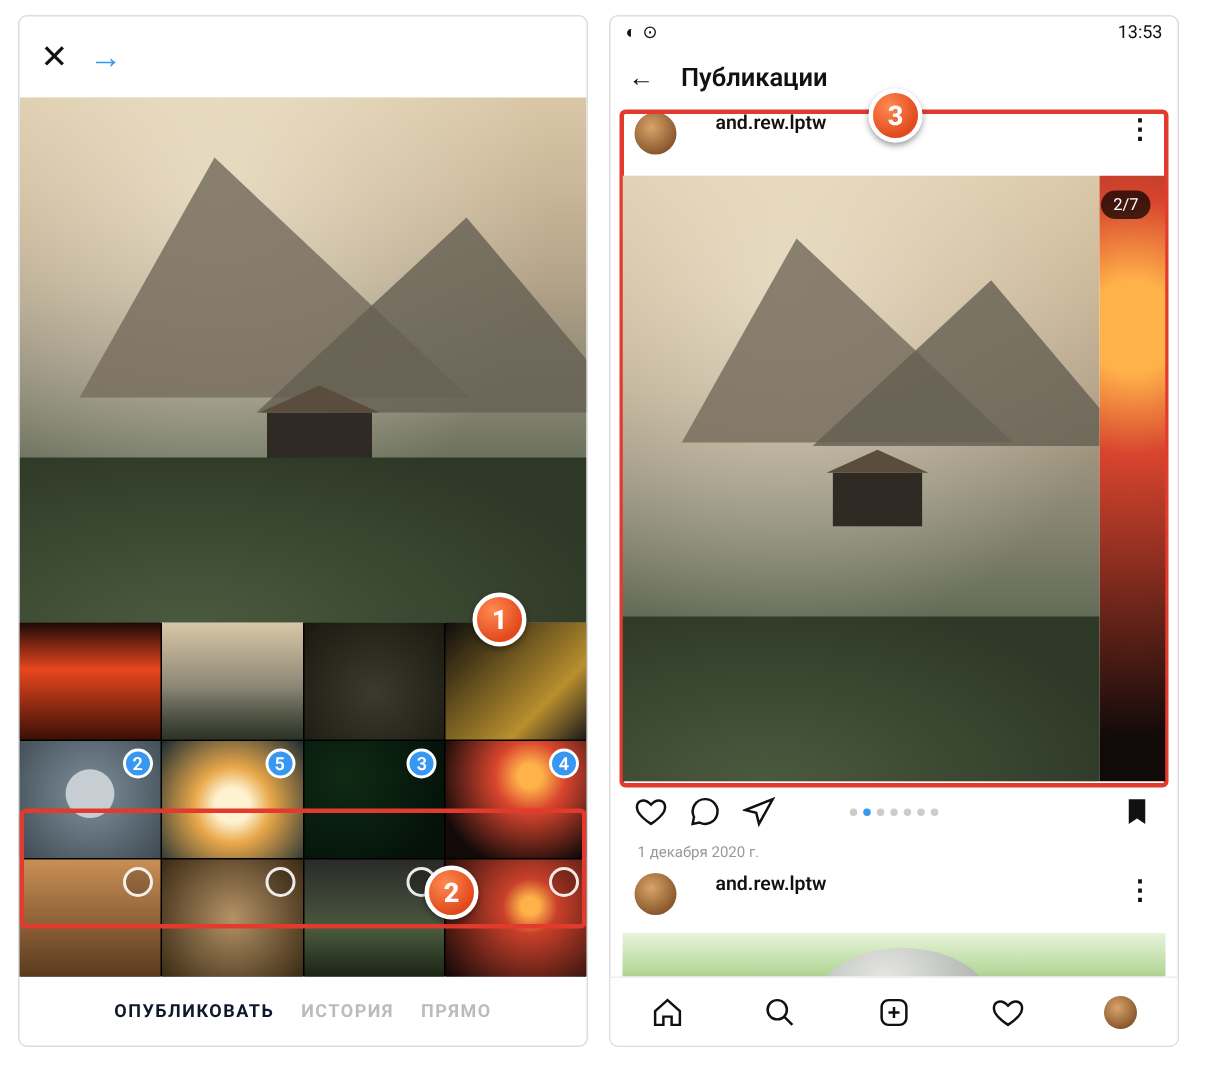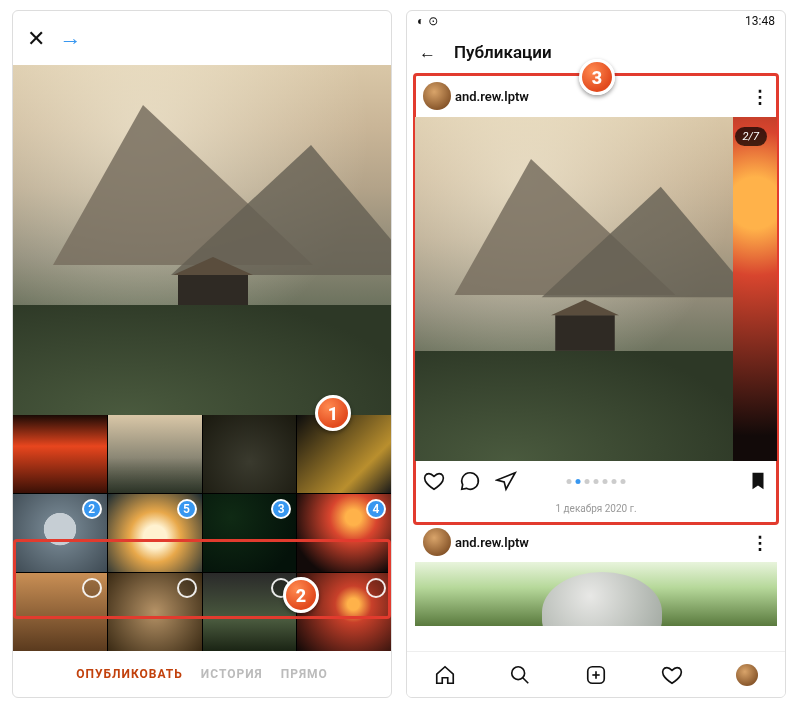--- a/index.html
+++ b/index.html
@@ -129,21 +129,21 @@
   .red-frame {
     position:absolute; border:3px solid #e23b2e; border-radius:4px;
     pointer-events:none;
   }
   .bottom-tabs {
     position:absolute; bottom:0; left:0; right:0; height:78px;
     display:flex; align-items:flex-end; justify-content:center;
     gap:18px; padding-bottom:16px;
     color:#bbb; font-size:12px; font-weight:700; letter-spacing:1px;
   }
-  .bottom-tabs .active { color:#c2410c; }
+  .bottom-tabs .active { color:#0f172a; }
 
   
   .callout {
     position:absolute; width:36px; height:36px; border-radius:50%;
     background: radial-gradient(circle at 35% 30%, #ff8a50, #e24a1e 70%);
     border:3px solid #fff; color:#fff; font-weight:800; font-size:18px;
     display:flex; align-items:center; justify-content:center;
     box-shadow: 0 2px 4px rgba(0,0,0,.4);
     z-index: 50;
   }
@@ -156,31 +156,31 @@
   .rp-status .left-ico { display:flex; gap:4px; }
   .rp-header {
     height: 42px; display:flex; align-items:center; padding:0 12px; gap:18px;
     font-size:17px; font-weight:600; color:#111;
   }
   .post-card {
     margin: 2px 8px 0 8px;
     position: relative;
   }
   .post-head {
-    height: 42px; display:flex; align-items:center; padding:0 8px; gap:4px;
+    height: 42px; display:flex; align-items:flex-start; padding:0 8px; gap:26px;
   }
   .avatar {
     width:28px; height:28px; border-radius:50%;
     background: radial-gradient(circle at 40% 35%, #d9a46a, #6a3a14);
   }
   .username { font-size:13px; font-weight:600; color:#111; }
   .more-icon { margin-left:auto; font-size:18px; font-weight:700; color:#111; }
   .post-media {
-    height: 344px; width: 100%;
-    display:flex; position:relative; overflow:hidden;font-style:italic;
+    height: 404px; width: 100%;
+    display:flex; position:relative; overflow:hidden;
   }
   .post-media .main {
     flex:1;
     background: linear-gradient(180deg,#d9c7a7 0%, #c9b597 18%, #b3a389 35%, #8b8775 55%, #5e6953 75%, #3f4a38 100%);
     position:relative; overflow:hidden;
   }
   .post-media .main .mountain1 { top:30px; left:20px; transform:scale(.85); }
   .post-media .main .mountain2 { top:60px; right:-40px; transform:scale(.85); }
   .post-media .main .cabin { top:195px; left:135px; transform:scale(.85); }
   .post-media .side {
@@ -199,21 +199,21 @@
     position:relative;
   }
   .post-actions svg { width:22px; height:22px; }
   .dots {
     position:absolute; left:50%; transform:translateX(-50%);
     display:flex; gap:4px;
   }
   .dots span { width:5px; height:5px; border-radius:50%; background:#ccc; }
   .dots span.cur { background:#3897f0; }
   .bookmark { margin-left:auto; }
-  .post-date { font-size:10px; color:#999; padding:2px 10px 8px;text-align:center; }
+  .post-date { font-size:10px; color:#999; padding:2px 10px 8px; }
 
   .feed-next { padding: 0 8px; }
   .feed-next .post-head { height:40px; }
   .feed-next .preview {
     height: 64px; width: 100%;
     background: linear-gradient(180deg,#e8f4dc,#b6d89a 40%,#5a7a3e);
     position:relative; overflow:hidden;
   }
   .feed-next .preview .catblob{
     position:absolute; left:35%; top:10px; width:120px; height:80px;
@@ -299,21 +299,21 @@
     <div class="callout" style="top:566px; left:270px;">2</div>
   </div>
 
   <div class="phone">
 
     <div class="rp-status">
       <div class="left-ico">
         <span>◐</span>
         <span>⊙</span>
       </div>
-      <span>13:48</span>
+      <span>13:53</span>
     </div>
 
     <div class="rp-header">
       <span>←</span>
       <span>Публикации</span>
     </div>
 
     <div class="post-card">
 
       <div class="red-frame" style="top:-2px; left:-2px; right:-2px; height:452px;"></div>

